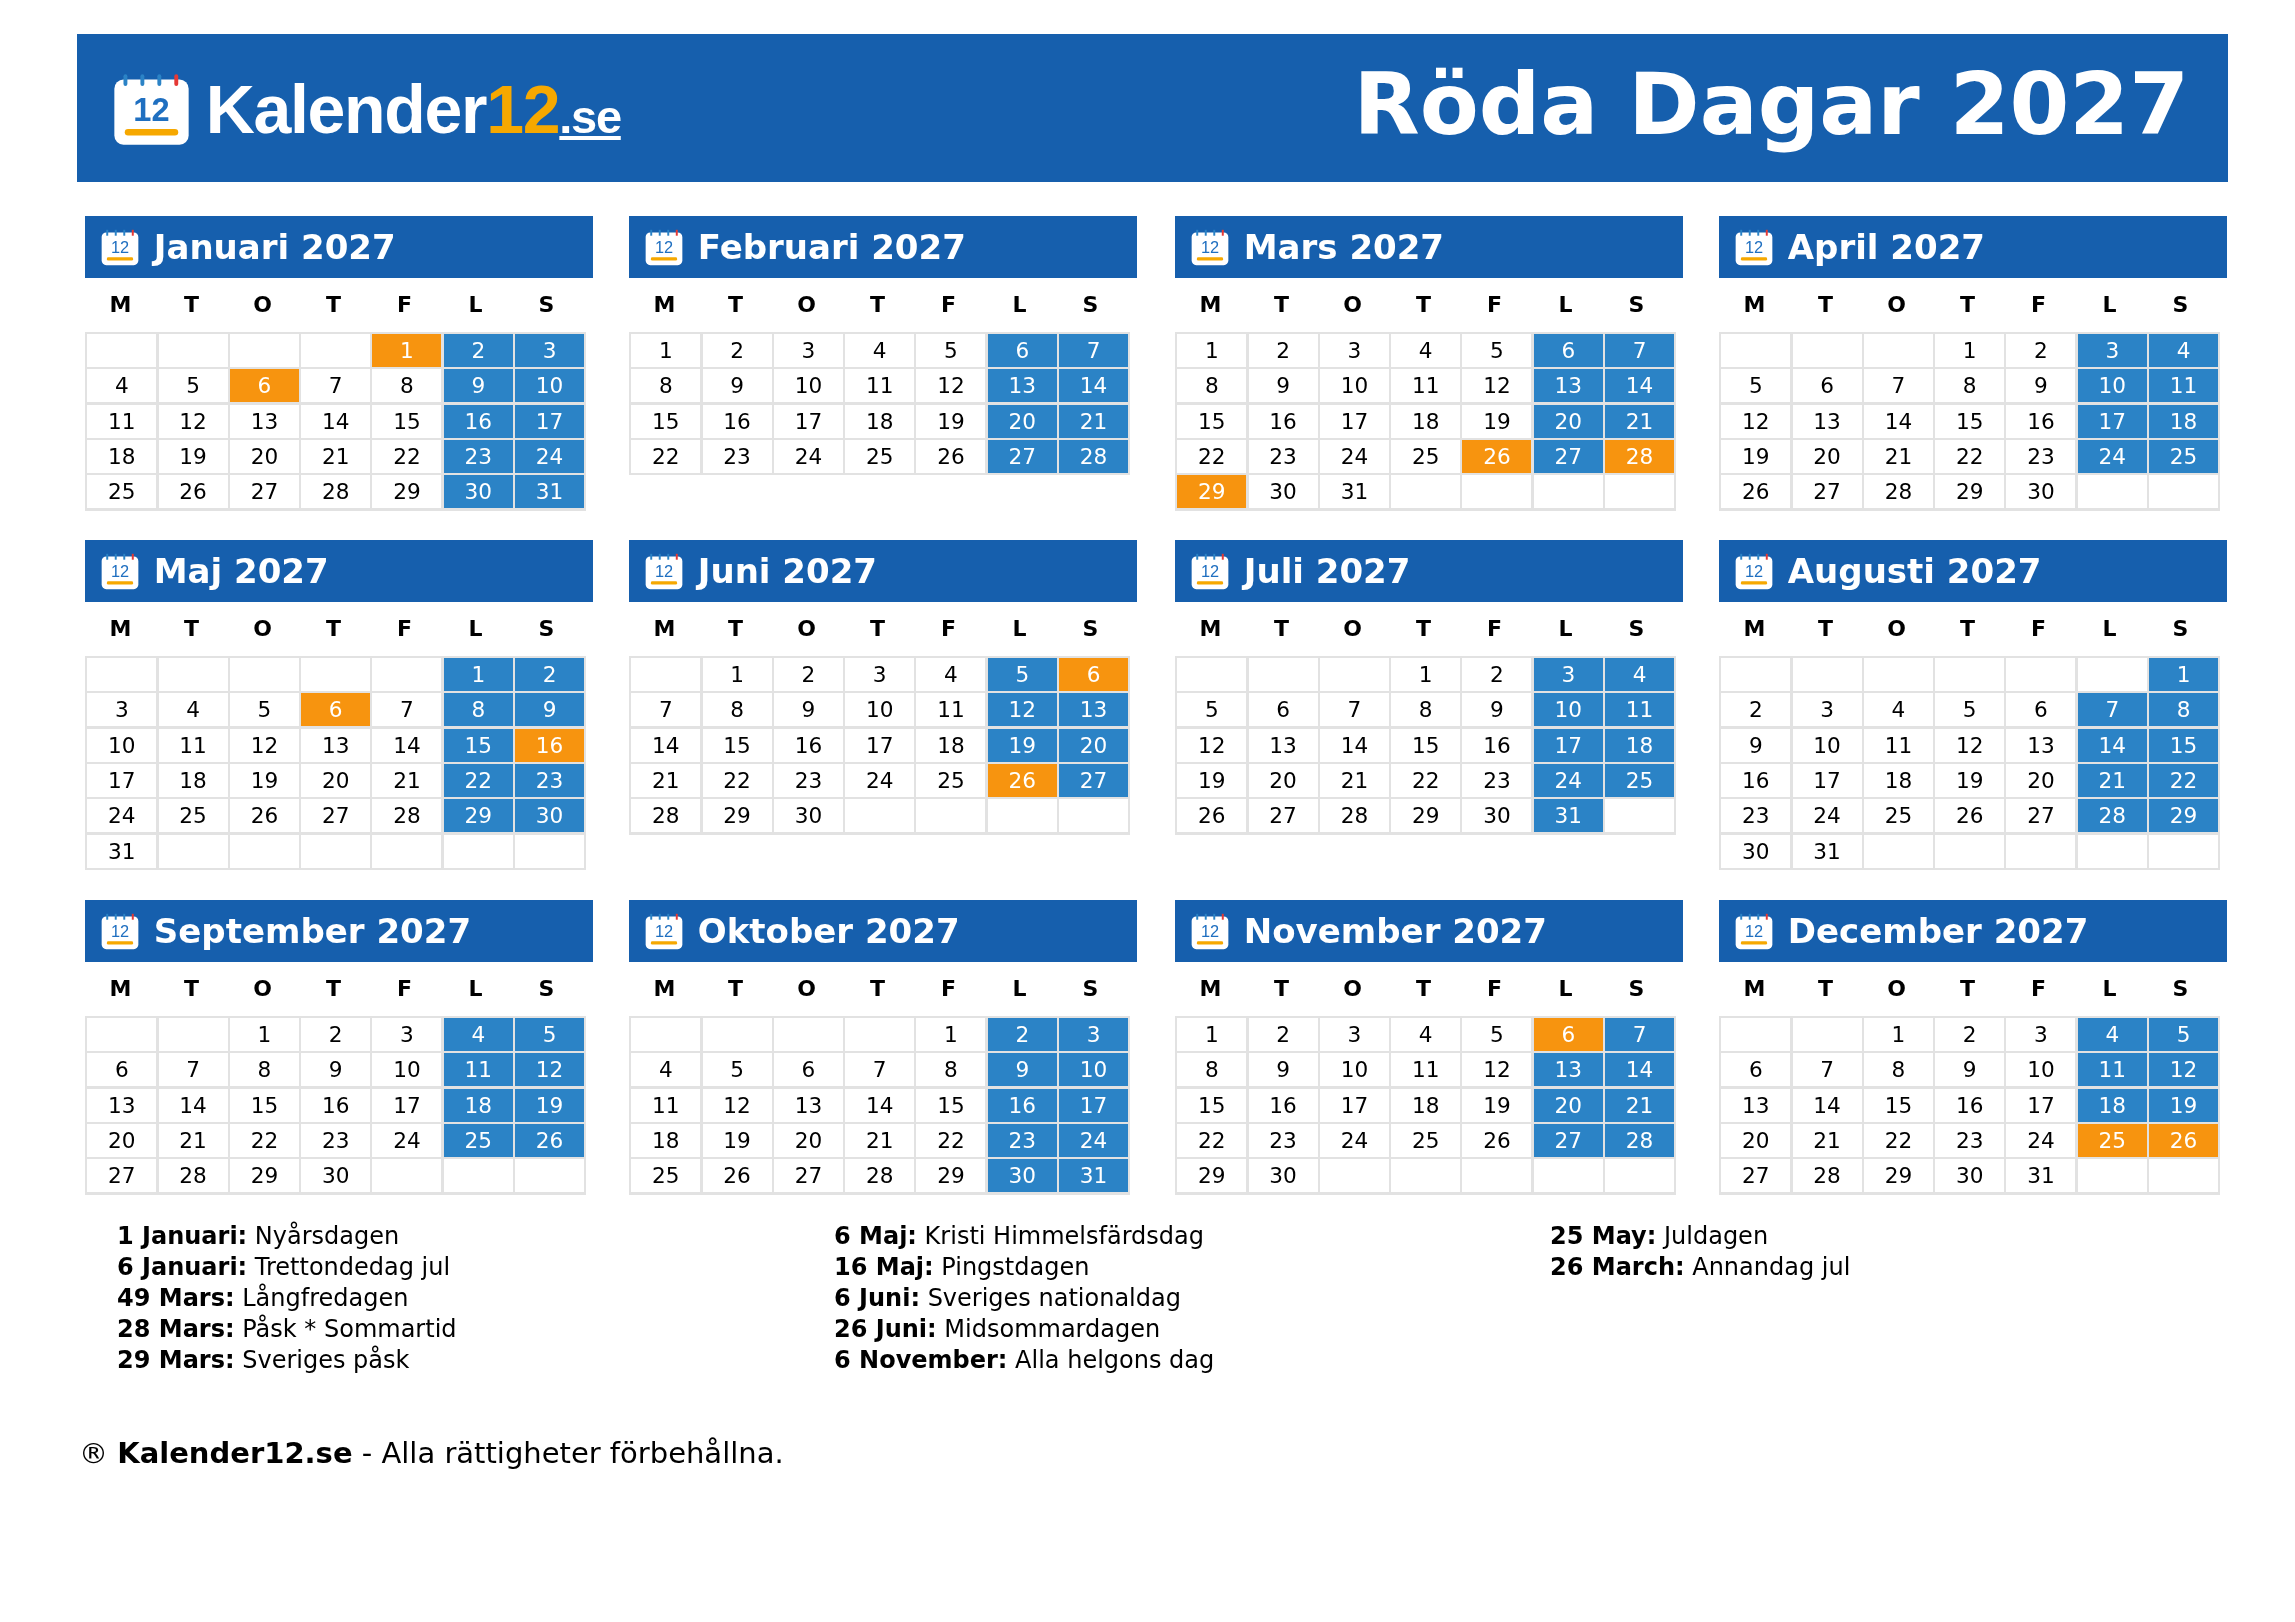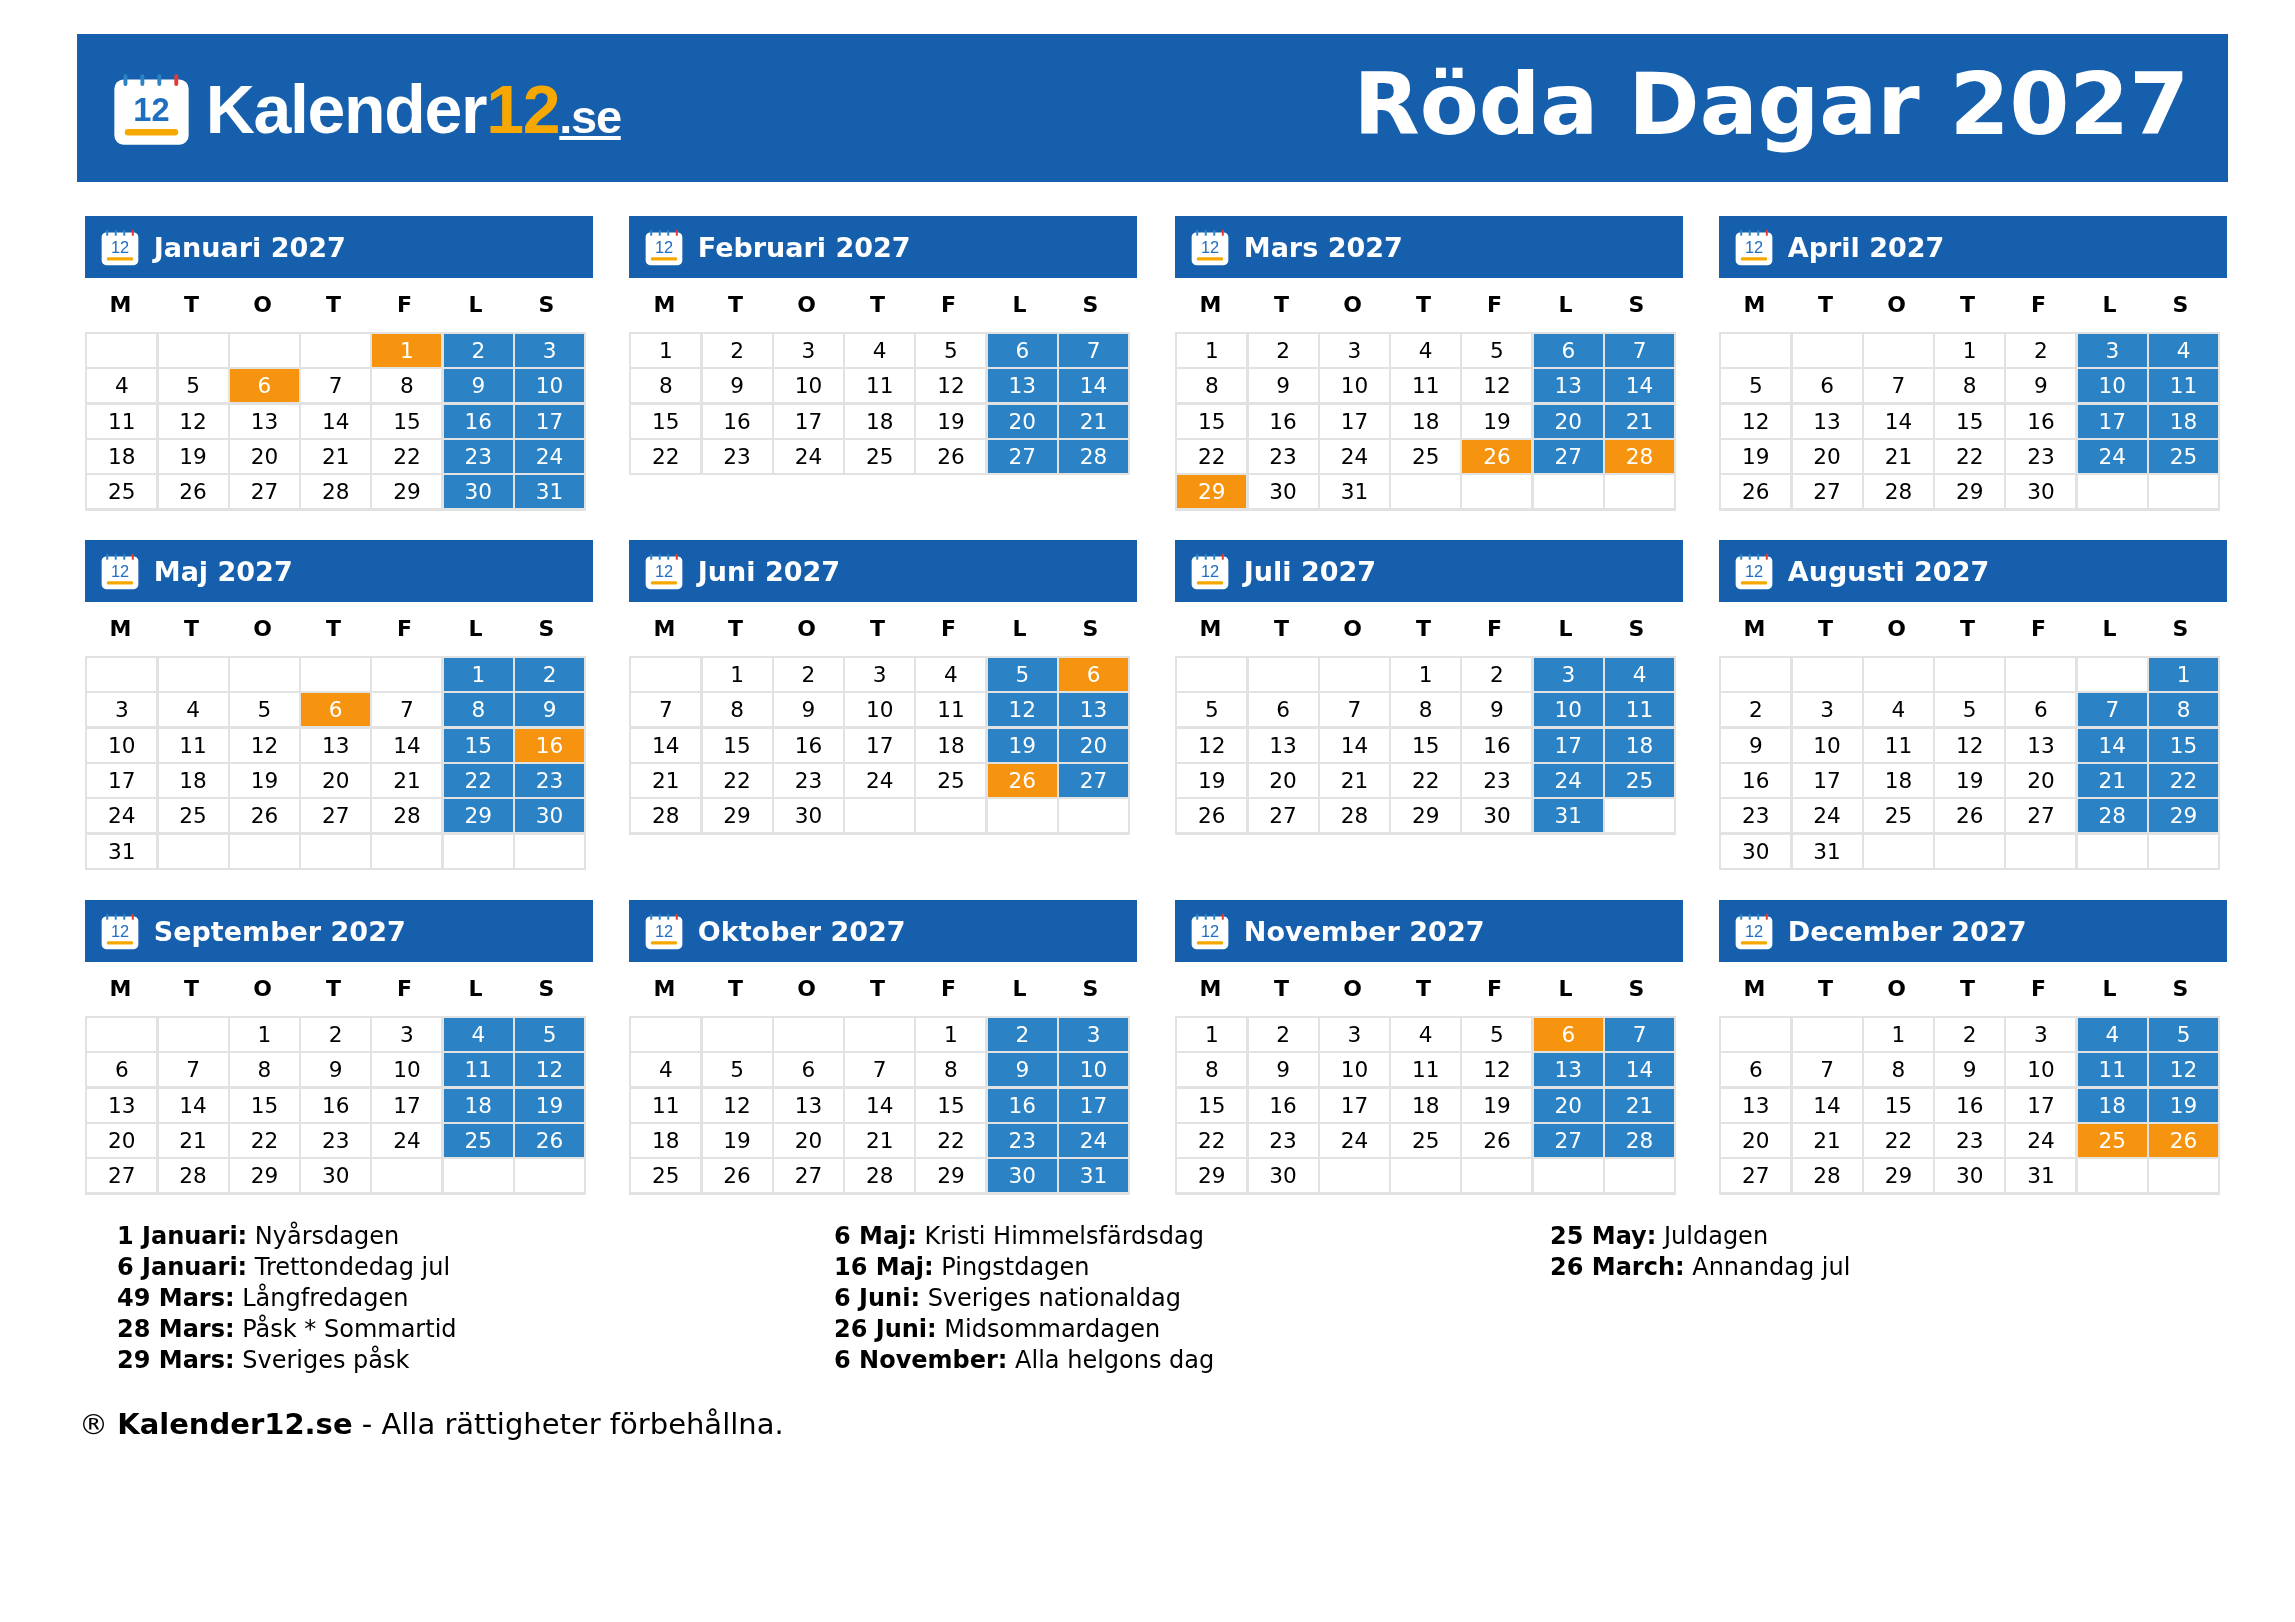--- a/index.html
+++ b/index.html
@@ -9,32 +9,32 @@
   .logo { position:absolute; left:36px; top:36px; display:flex; align-items:center; }
   .logo-icon { width:77px; height:73px; position:relative; }
   .logo-text { font-family:"Liberation Sans",sans-serif; font-weight:bold; font-size:68px; color:#fff; margin-left:15.7px; letter-spacing:-1.3px; }
   .logo-text .num { color:#f6a800; }
   .logo-text .tld { font-size:47px;text-decoration:underline; }
   .page-title { position:absolute; right:39px; top:19.6px; font-weight:bold; font-size:86px; color:#fff;text-align:right; }
 
   .month { position:absolute; width:508px; }
   .month-head { height:62px; background:#165fad; display:flex; align-items:center; padding-left:16.4px; box-sizing:border-box; }
   .month-head .micon { width:38px; height:37px; position:relative; margin-right:14.4px; }
-  .month-title { color:#fff; font-weight:bold; font-size:27px; }
+  .month-title { color:#fff; font-weight:bold; font-size:34px; }
   .weekdays { display:grid; grid-template-columns:repeat(7,71px); margin-top:7.9px; height:38px; align-items:center; }
   .weekdays span { text-align:center; font-weight:bold; font-size:22px; }
   .grid { display:grid; grid-template-columns:repeat(7,69px); grid-auto-rows:33px; gap:2.3px;
           background:#e2e2e2; padding:2.3px; width:max-content; margin-top:7.9px; }
   .cell { background:#fff; display:flex; align-items:center; justify-content:center; font-size:21.6px; }
   .cell.we { background:#2b83c6; color:#fff; }
   .cell.hol { background:#f7940f; color:#fff; }
 
   .legend { position:absolute; top:1221px; font-size:24px; line-height:31px;margin-left:32px; }
   .legend b { font-weight:bold; }
-  .footer { position:absolute; left:79px; top:1407px; font-size:29px; }
+  .footer { position:absolute; left:79px; top:1436px; font-size:29px; }
 </style>
 </head>
 <body>
 
 <div class="topbar">
   <div class="logo">
     <div class="logo-icon">
       <svg width="77" height="73" viewBox="0 0 118 112">
         <rect x="2" y="10" width="114" height="100" rx="14" fill="#fff"></rect>
         <rect x="16" y="2" width="6" height="18" rx="3" fill="#2b83c6"></rect>

